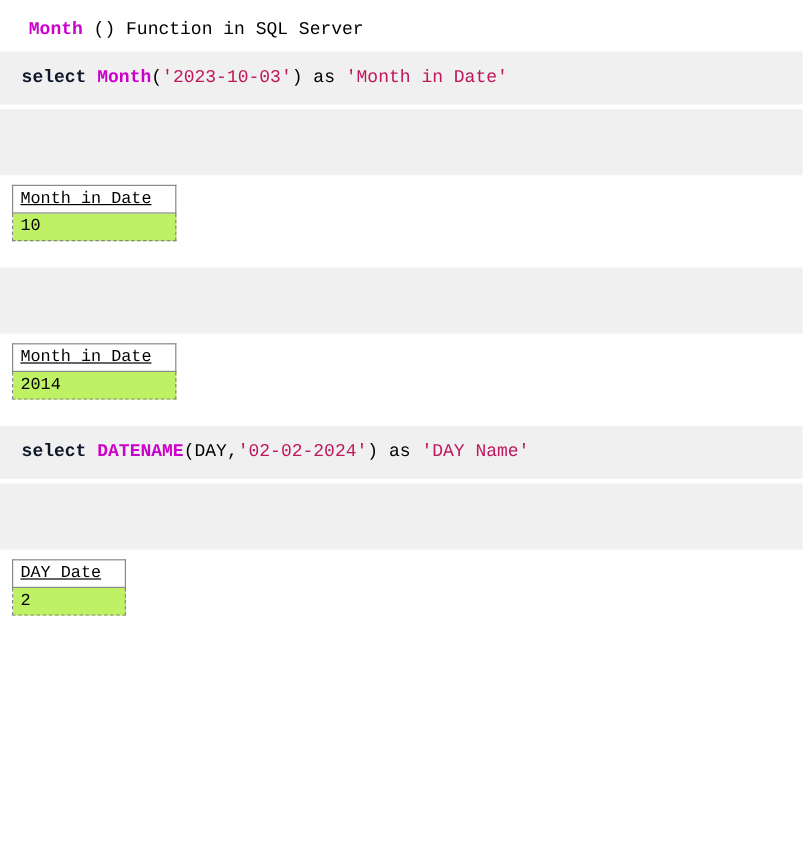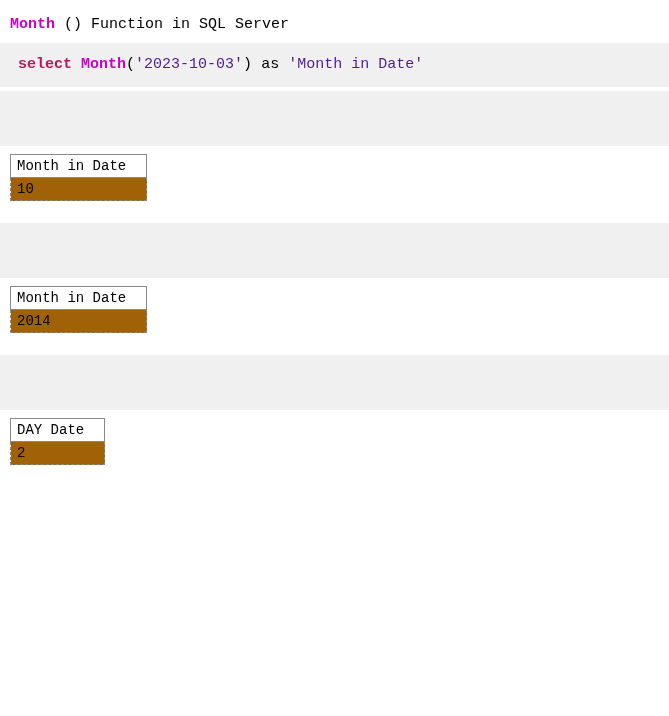--- a/index.html
+++ b/index.html
@@ -16,50 +16,50 @@
       padding: 10px 0;
     }
 
     .section {
       margin-bottom: 10px;
     }
 
     .section-heading {
       font-family: 'Courier New', Courier, monospace;
       font-size: 15px;
-      padding: 6px 10px;
+      padding: 6px 24px;
       color: #000000;
     }
 
     .keyword-magenta {
       color: #cc00cc;
       font-weight: bold;
     }
 
     .code-block {
       background: #f0f0f0;
       padding: 10px 18px;
       margin: 4px 0;
       font-family: 'Courier New', Courier, monospace;
       font-size: 15px;
       line-height: 1.6;
     }
 
     .sql-select {
-      color: #be185d;
+      color: #0f172a;
       font-weight: bold;
     }
 
     .sql-func {
       color: #cc00cc;
       font-weight: bold;
     }
 
     .sql-string {
-      color: #4c1d95;
+      color: #be185d;
     }
 
     .sql-as {
       color: #000000;
     }
 
     .result-area {
       background: #f0f0f0;
       height: 55px;
       margin: 0;
@@ -74,26 +74,27 @@
       font-family: 'Courier New', Courier, monospace;
       font-size: 14px;
     }
 
     .result-table th {
       border: 1px solid #888;
       padding: 3px 20px 3px 6px;
       background: #ffffff;
       font-weight: normal;
       text-align: left;
+      text-decoration: underline;
     }
 
     .result-table td {
       border: 1px dashed #888;
       padding: 3px 20px 3px 6px;
-      background: #a16207;
+      background: #bef264;
       text-align: left;
     }
   </style>
 </head>
 <body>
 
 <div class="section">
   <div class="section-heading">
     <span class="keyword-magenta">Month</span><span> () Function in SQL Server</span>
   </div>
@@ -131,20 +132,25 @@
       <tbody>
         <tr>
           <td>2014</td>
         </tr>
       </tbody>
     </table>
   </div>
 </div>
 
 <div class="section">
+  <div class="code-block">
+    <span class="sql-select">select</span>
+    <span class="sql-func"> DATENAME</span><span class="sql-as">(</span><span class="sql-as">DAY,</span><span class="sql-string">'02-02-2024'</span><span class="sql-as">)</span>
+    <span class="sql-as"> as </span><span class="sql-string">'DAY Name'</span>
+  </div>
   <div class="result-area"></div>
   <div class="result-table-container">
     <table class="result-table">
       <thead>
         <tr>
           <th>DAY Date</th>
         </tr>
       </thead>
       <tbody>
         <tr>

